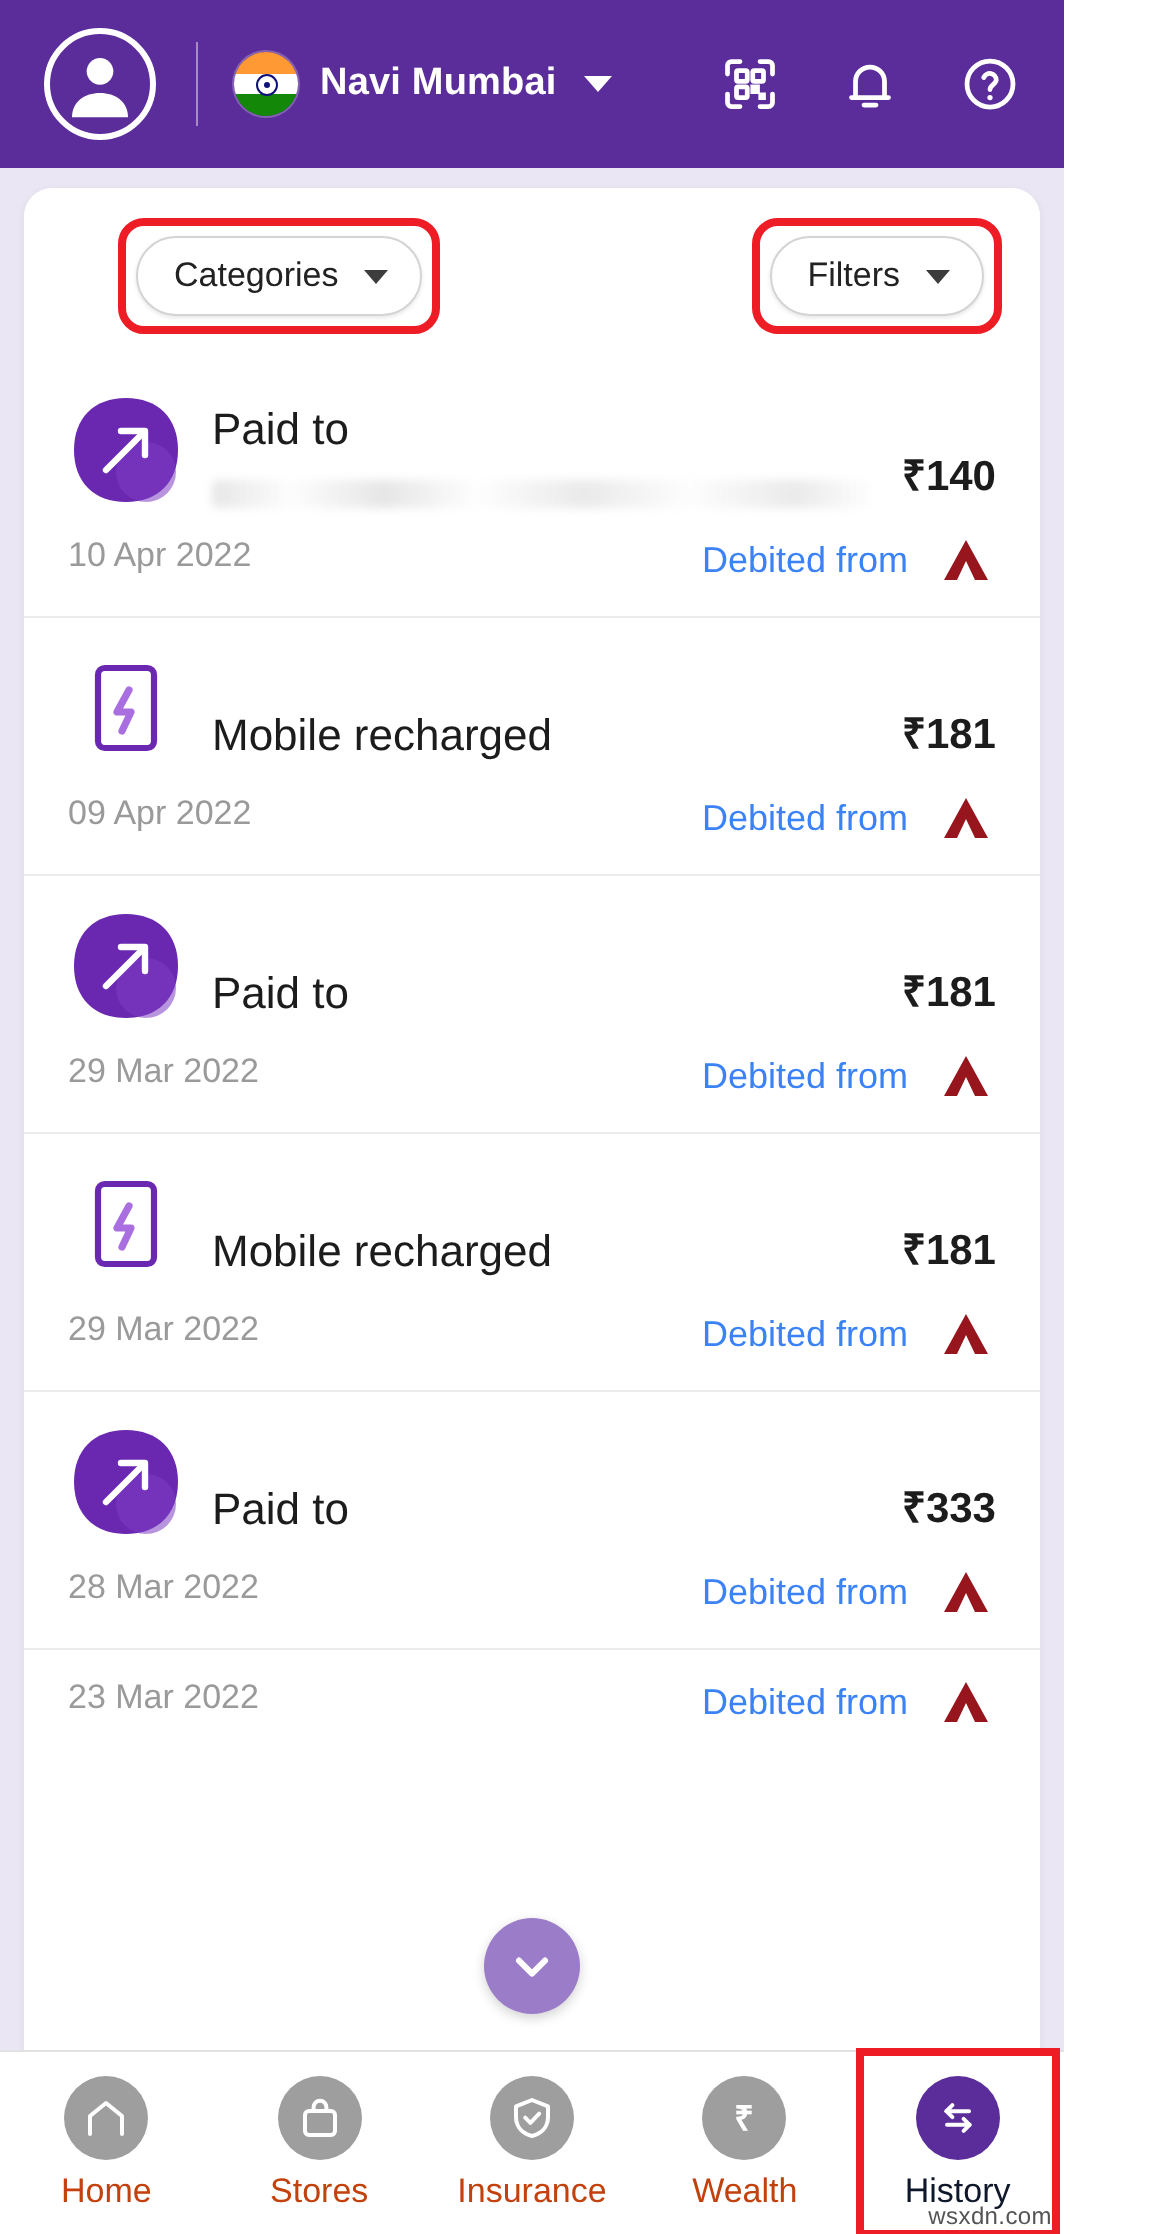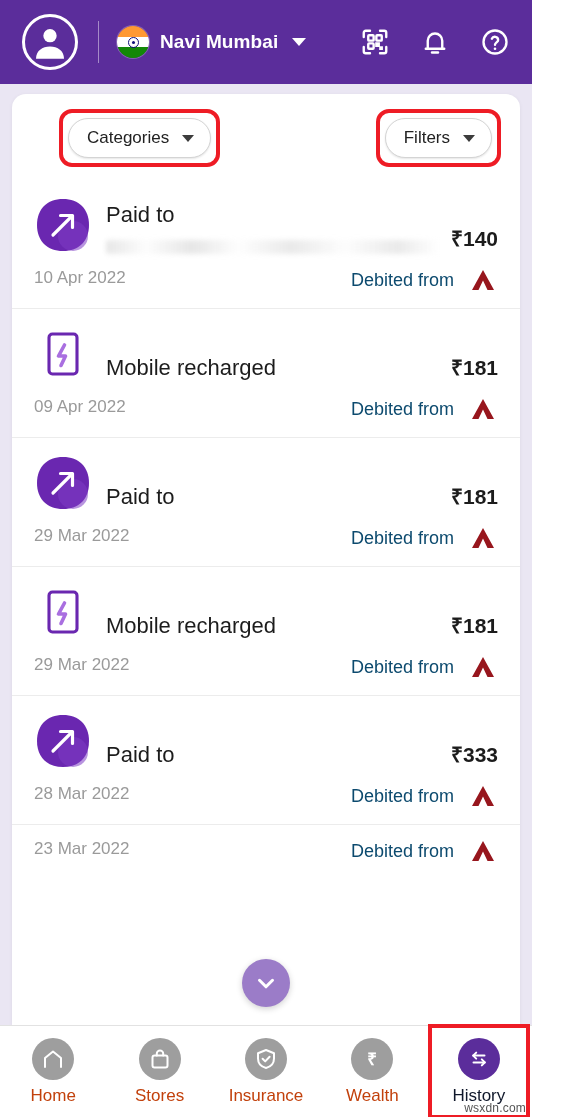--- a/index.html
+++ b/index.html
@@ -160,21 +160,21 @@
   }
   .tx-bot {
     display:flex; align-items:flex-start;
     padding:14px 0 16px 0;
   }
   .tx-date { font-size:17px; color:#9a9a9a; }
   .tx-src {
     margin-left:auto;
     display:flex; align-items:center; gap:14px;
   }
-  .tx-src-label { font-size:18px; color:#0c4a6e; }
+  .tx-src-label { font-size:18px; color:#3b82f6; }
   .bank-logo { width:30px; height:24px; display:block; }
 
   
   .fab {
     position:absolute;
     left:50%; margin-left:-24px;
     bottom:18px;
     width:48px; height:48px; border-radius:50%;
     background:#9b7cc8;
     display:flex; align-items:center; justify-content:center;

